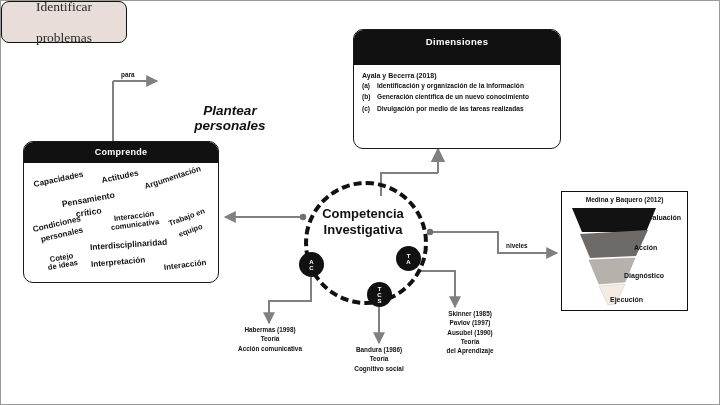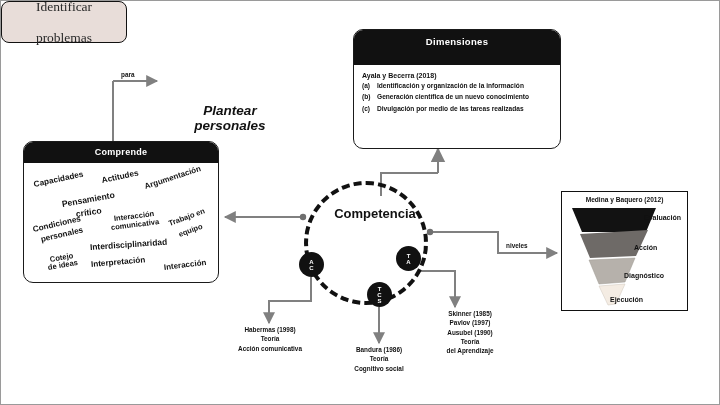--- a/index.html
+++ b/index.html
@@ -46,21 +46,21 @@
   
   #comprende{left:22px;top:140px;width:196px;height:142px;}
   #comprende .card-head{font-size:9px;padding:5px 0 6px;}
   #comprende .card-body{height:100%;}
   .w{position:absolute;font-weight:bold;color:#141414;
      line-height:1.05;white-space:nowrap;}
 
   
   #circle{position:absolute;left:303px;top:180px;width:124px;height:124px;
      border:4px dashed #111;border-radius:50%;box-sizing:border-box;}
-  #circle-label{position:absolute;left:304px;top:205px;width:140px;
+  #circle-label{position:absolute;left:292px;top:205px;width:140px;
      text-align:center;font-size:13px;font-weight:bold;color:#111;
      line-height:1.22;}
   .node{position:absolute;width:25px;height:25px;border-radius:50%;
      background:#111;color:#fff;display:flex;align-items:center;
      justify-content:center;font-size:6px;font-weight:bold;line-height:1.0;}
   .node span{display:block;text-align:center;}
   #node-ac{left:298px;top:251px;}
   #node-tcs{left:366px;top:281px;}
   #node-ta{left:395px;top:245px;}
 
@@ -166,20 +166,21 @@
         <span class="w" style="left: 26px; top: 93px; font-size: 7.6px; transform: rotate(-10deg); transform-origin: left center;">Cotejo</span>
         <span class="w" style="left: 24px; top: 101px; font-size: 7.6px; transform: rotate(-10deg); transform-origin: left center;">de ideas</span>
         <span class="w" style="left: 67px; top: 98px; font-size: 8.2px; transform: rotate(-5deg); transform-origin: left center;">Interpretación</span>
         <span class="w" style="left: 140px; top: 101px; font-size: 8px; transform: rotate(-7deg); transform-origin: left center;">Interacción</span>
       </div>
   </div>
 
   <div id="circle"></div>
   <div id="circle-label">
     <span>Competencia</span><br>
+    <span>Investigativa</span>
   </div>
 
   <div class="node" id="node-ac">
     <span>A<br>C</span>
   </div>
   <div class="node" id="node-tcs">
     <span>T<br>C<br>S</span>
   </div>
   <div class="node" id="node-ta">
     <span>T<br>A</span>

